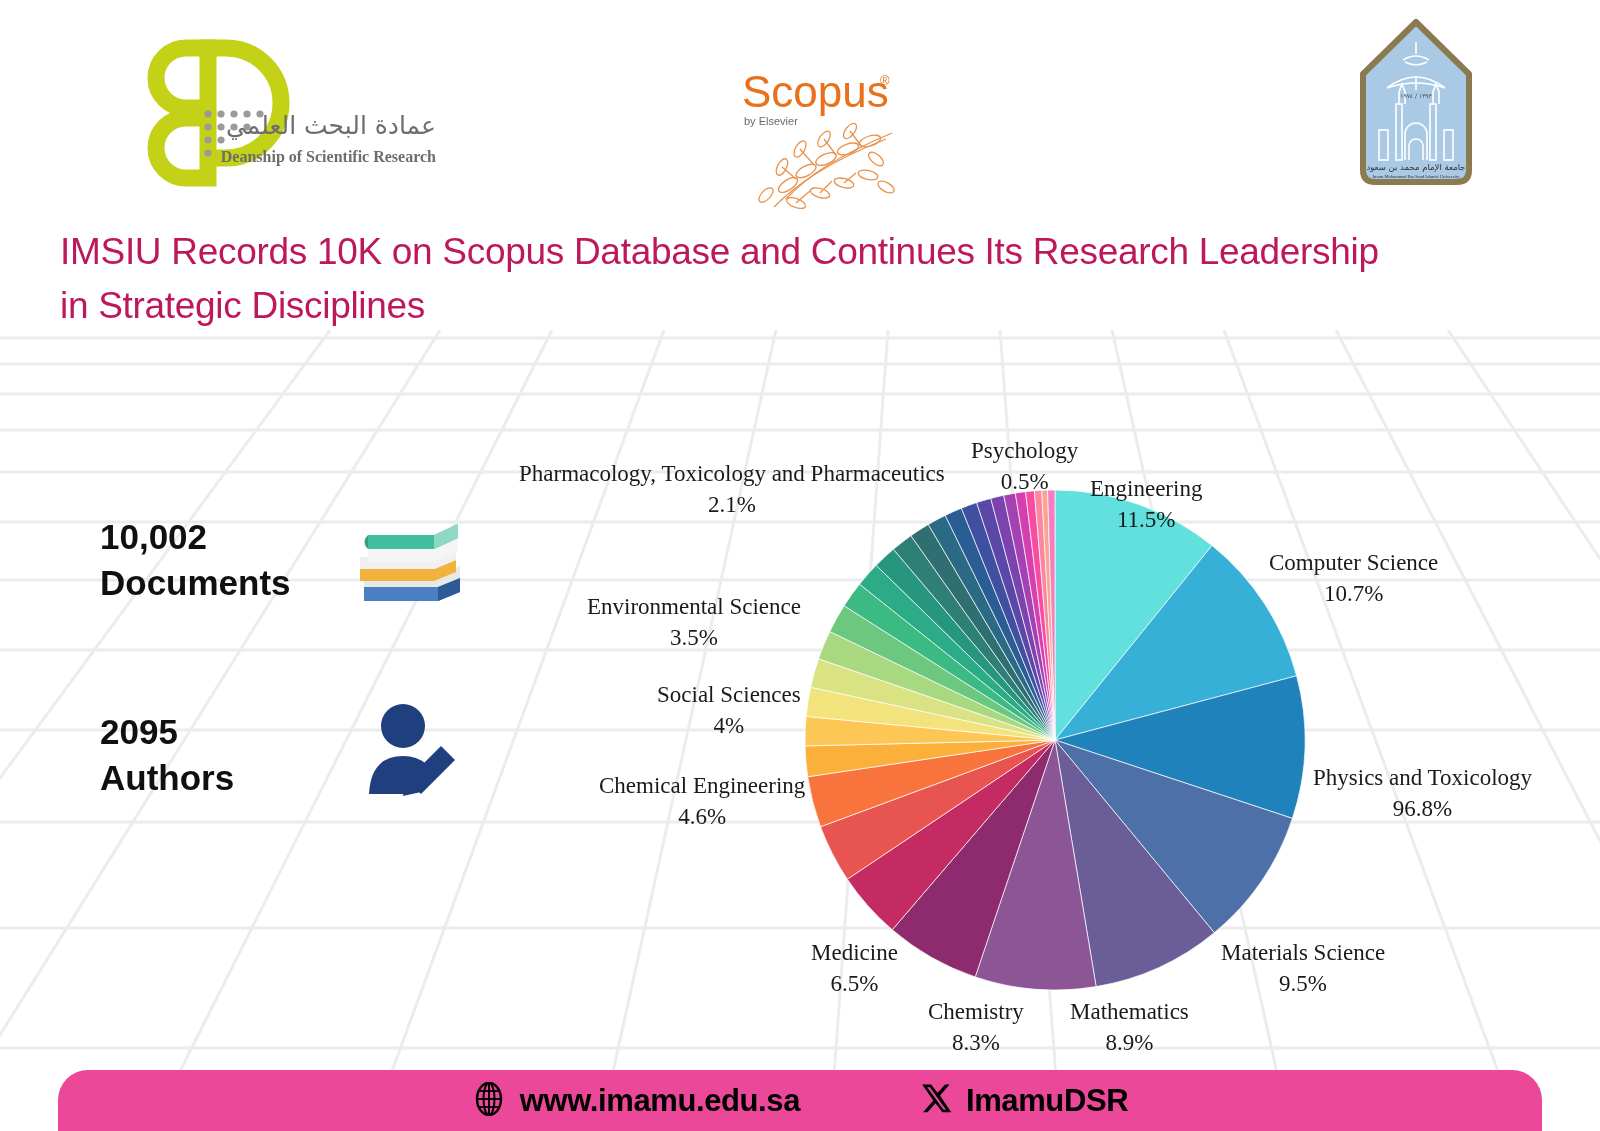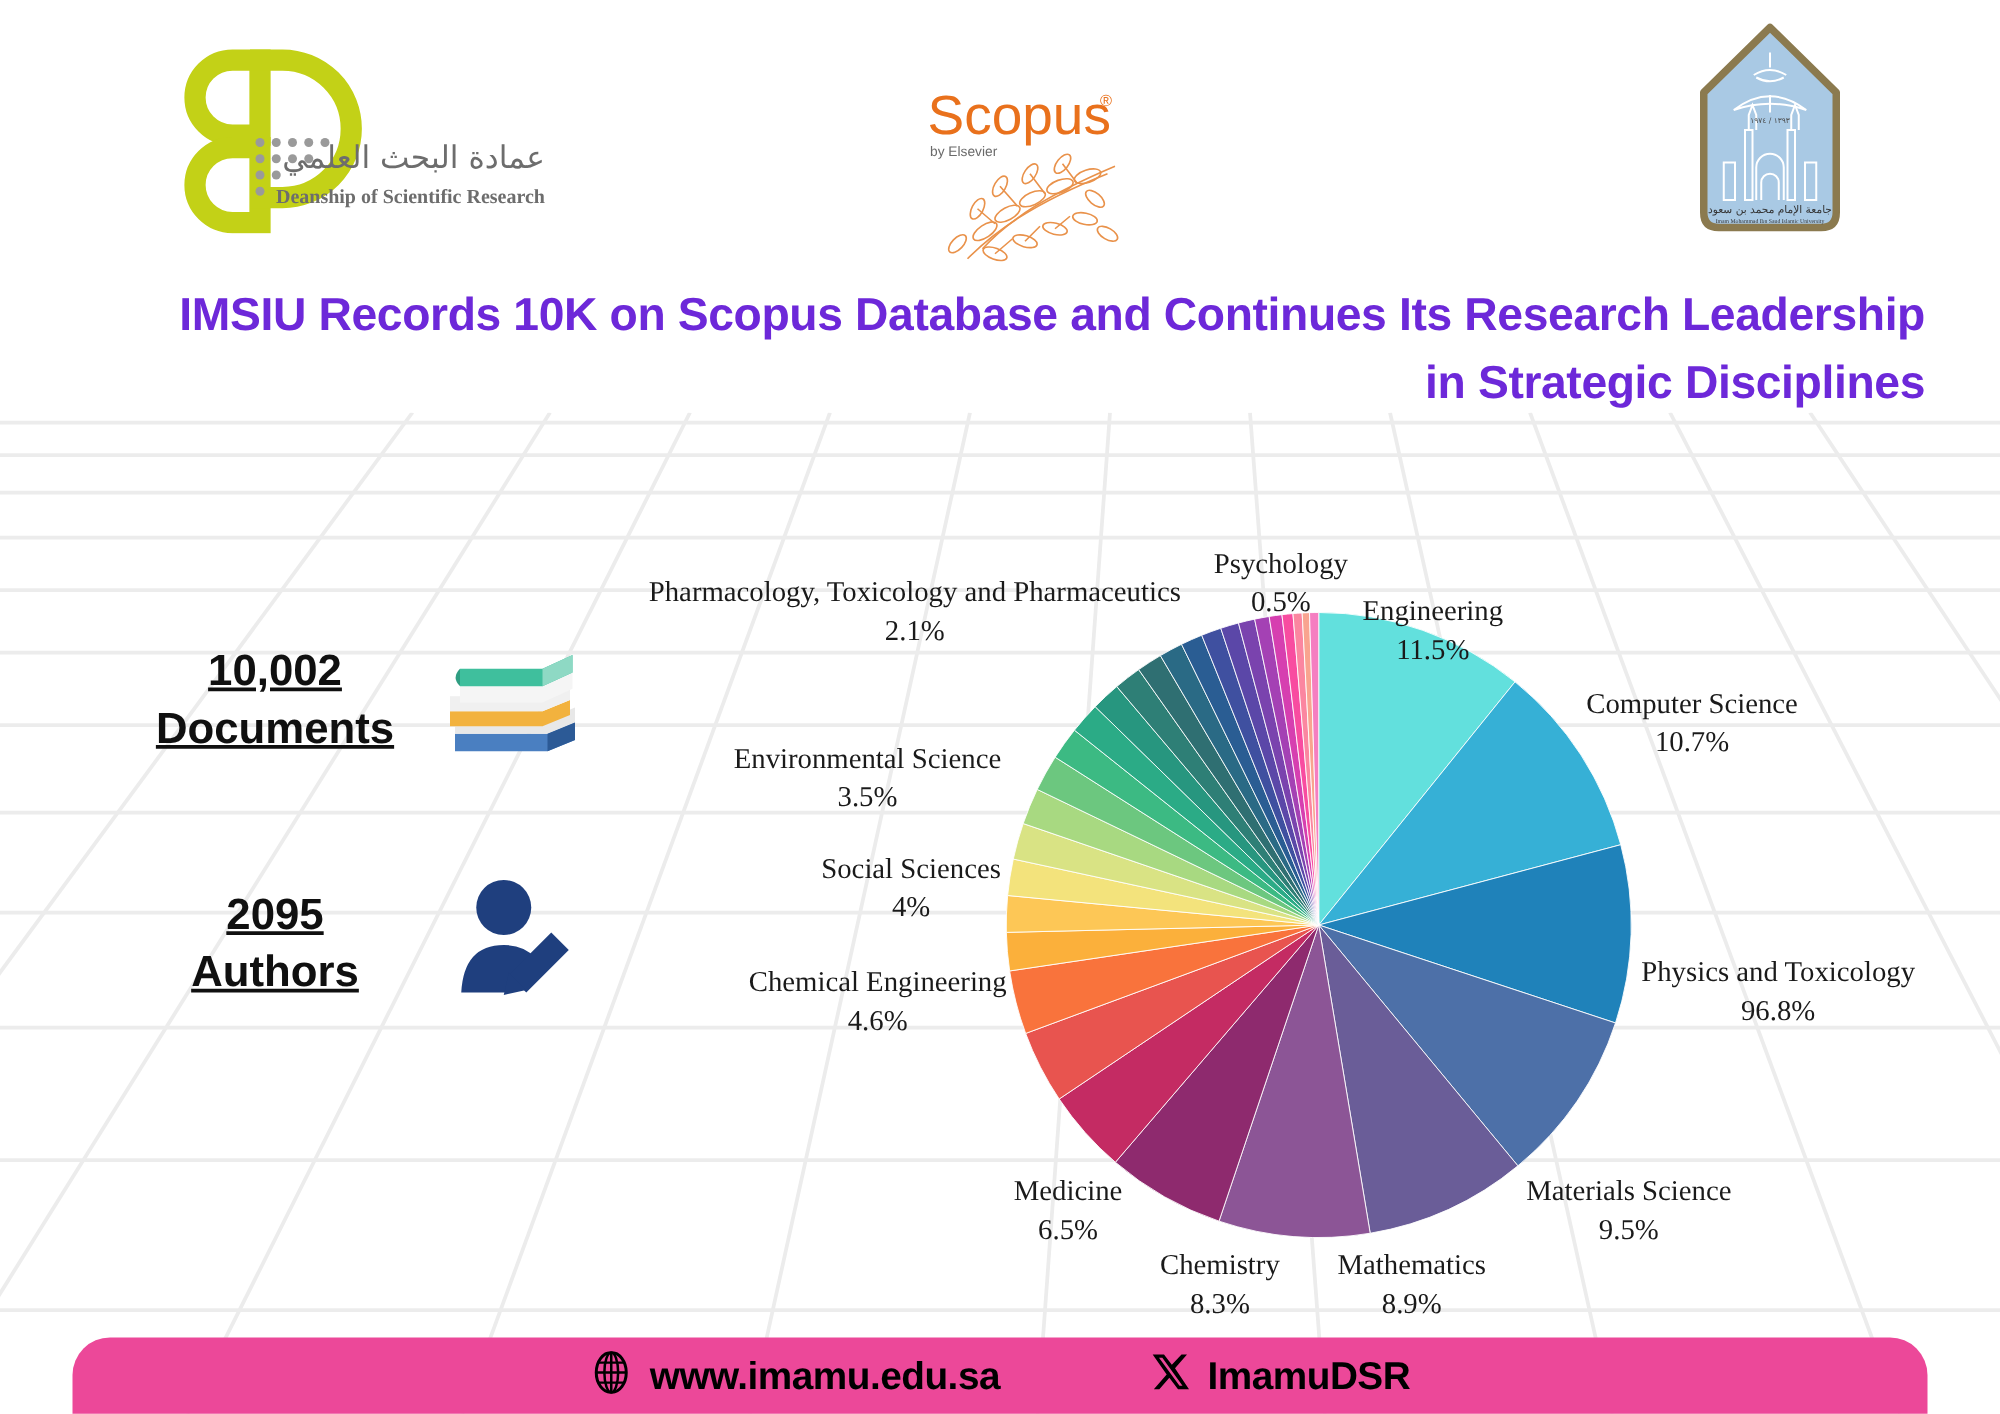--- a/index.html
+++ b/index.html
@@ -19,32 +19,32 @@
   
   #header{position:absolute;left:0;top:0;width:1600px;height:205px;}
 
   .logo-dsr{position:absolute;left:100px;top:22px;width:340px;height:165px;}
   .logo-scopus{position:absolute;left:736px;top:35px;width:165px;height:145px;margin-top:32px;}
   .logo-imsiu{position:absolute;left:1357px;top:18px;width:118px;height:170px;}
 
   
   #title{
     position:absolute;left:60px;top:225px;width:1480px;
-    text-align:right;color:#6d28d9;font-weight:bold;
+    text-align:left;color:#be185d;font-weight:normal;
     font-size:37px;line-height:54px;letter-spacing:-0.3px;
     font-family:"Liberation Sans", sans-serif;
   }
 
   
   .stat{position:absolute;display:flex;align-items:center;}
   #stat-docs{left:100px;top:505px;width:400px;height:110px;}
   #stat-auth{left:100px;top:690px;width:400px;height:130px;}
   .stat-text{
-    width:240px;text-align:center;color:#101010;font-weight:bold;
-    font-size:35px;line-height:46px;text-decoration:underline;
+    width:240px;text-align:left;color:#101010;font-weight:bold;
+    font-size:35px;line-height:46px;
   }
   .stat-icon{width:150px;height:110px;display:flex;align-items:center;justify-content:center;}
 
   
   #pie-wrap{position:absolute;left:800px;top:485px;width:510px;height:510px;}
   #pie-wrap svg{display:block;}
 
   
   .pie-label{
     position:absolute;color:#1a1a1a;

